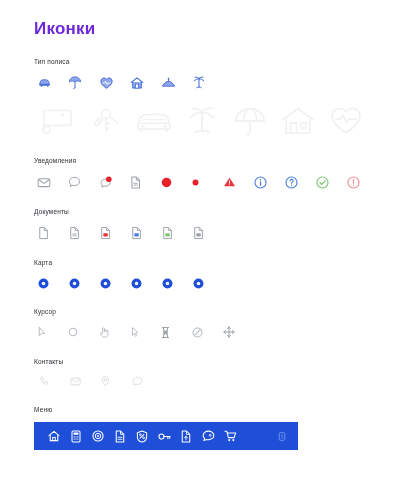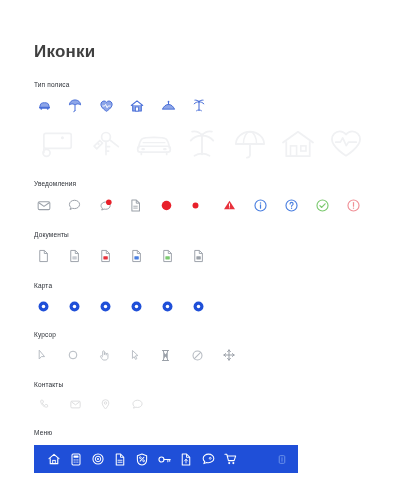--- a/index.html
+++ b/index.html
@@ -18,23 +18,23 @@
   .page {
     position: absolute;
     inset: 0;
     padding: 0 34px;
     box-sizing: border-box;
   }
   .page-title {
     font-size: 17px;
     font-weight: 700;
     letter-spacing: 0.2px;
-    color: #404040;
+    color: #6d28d9;
     margin: 0;
-    padding-top: 42px;
+    padding-top: 19px;
   }
   .section {
     margin-top: 18px;
   }
   .section-label {
     font-size: 6.5px;
     font-weight: 500;
     color: #2b2f36;
     letter-spacing: 0.15px;
     margin: 0 0 9px 0;

